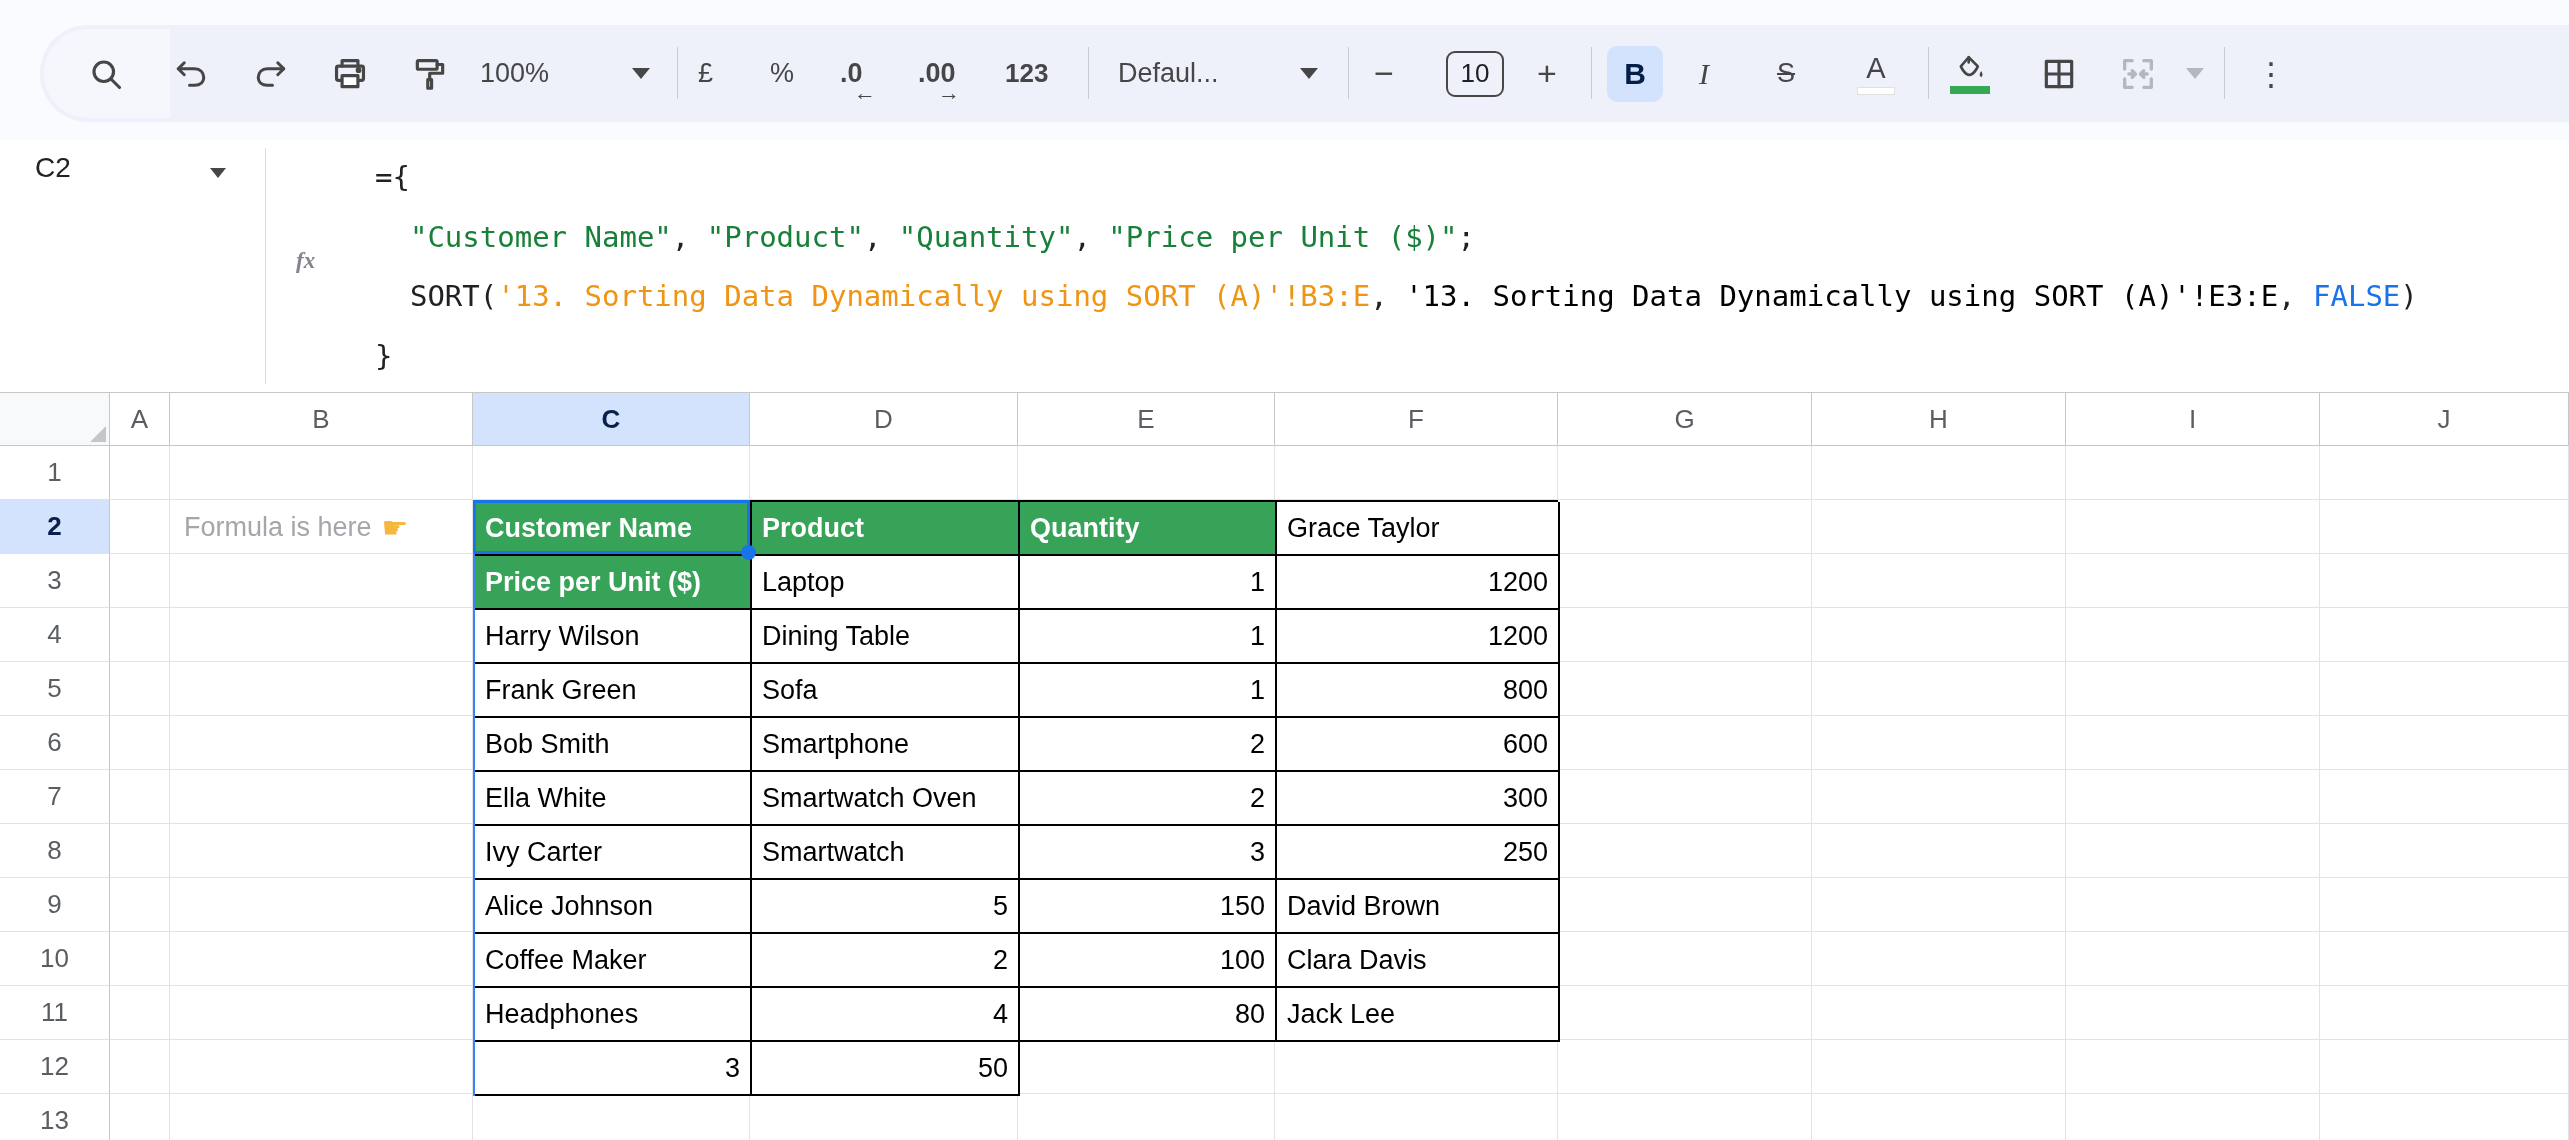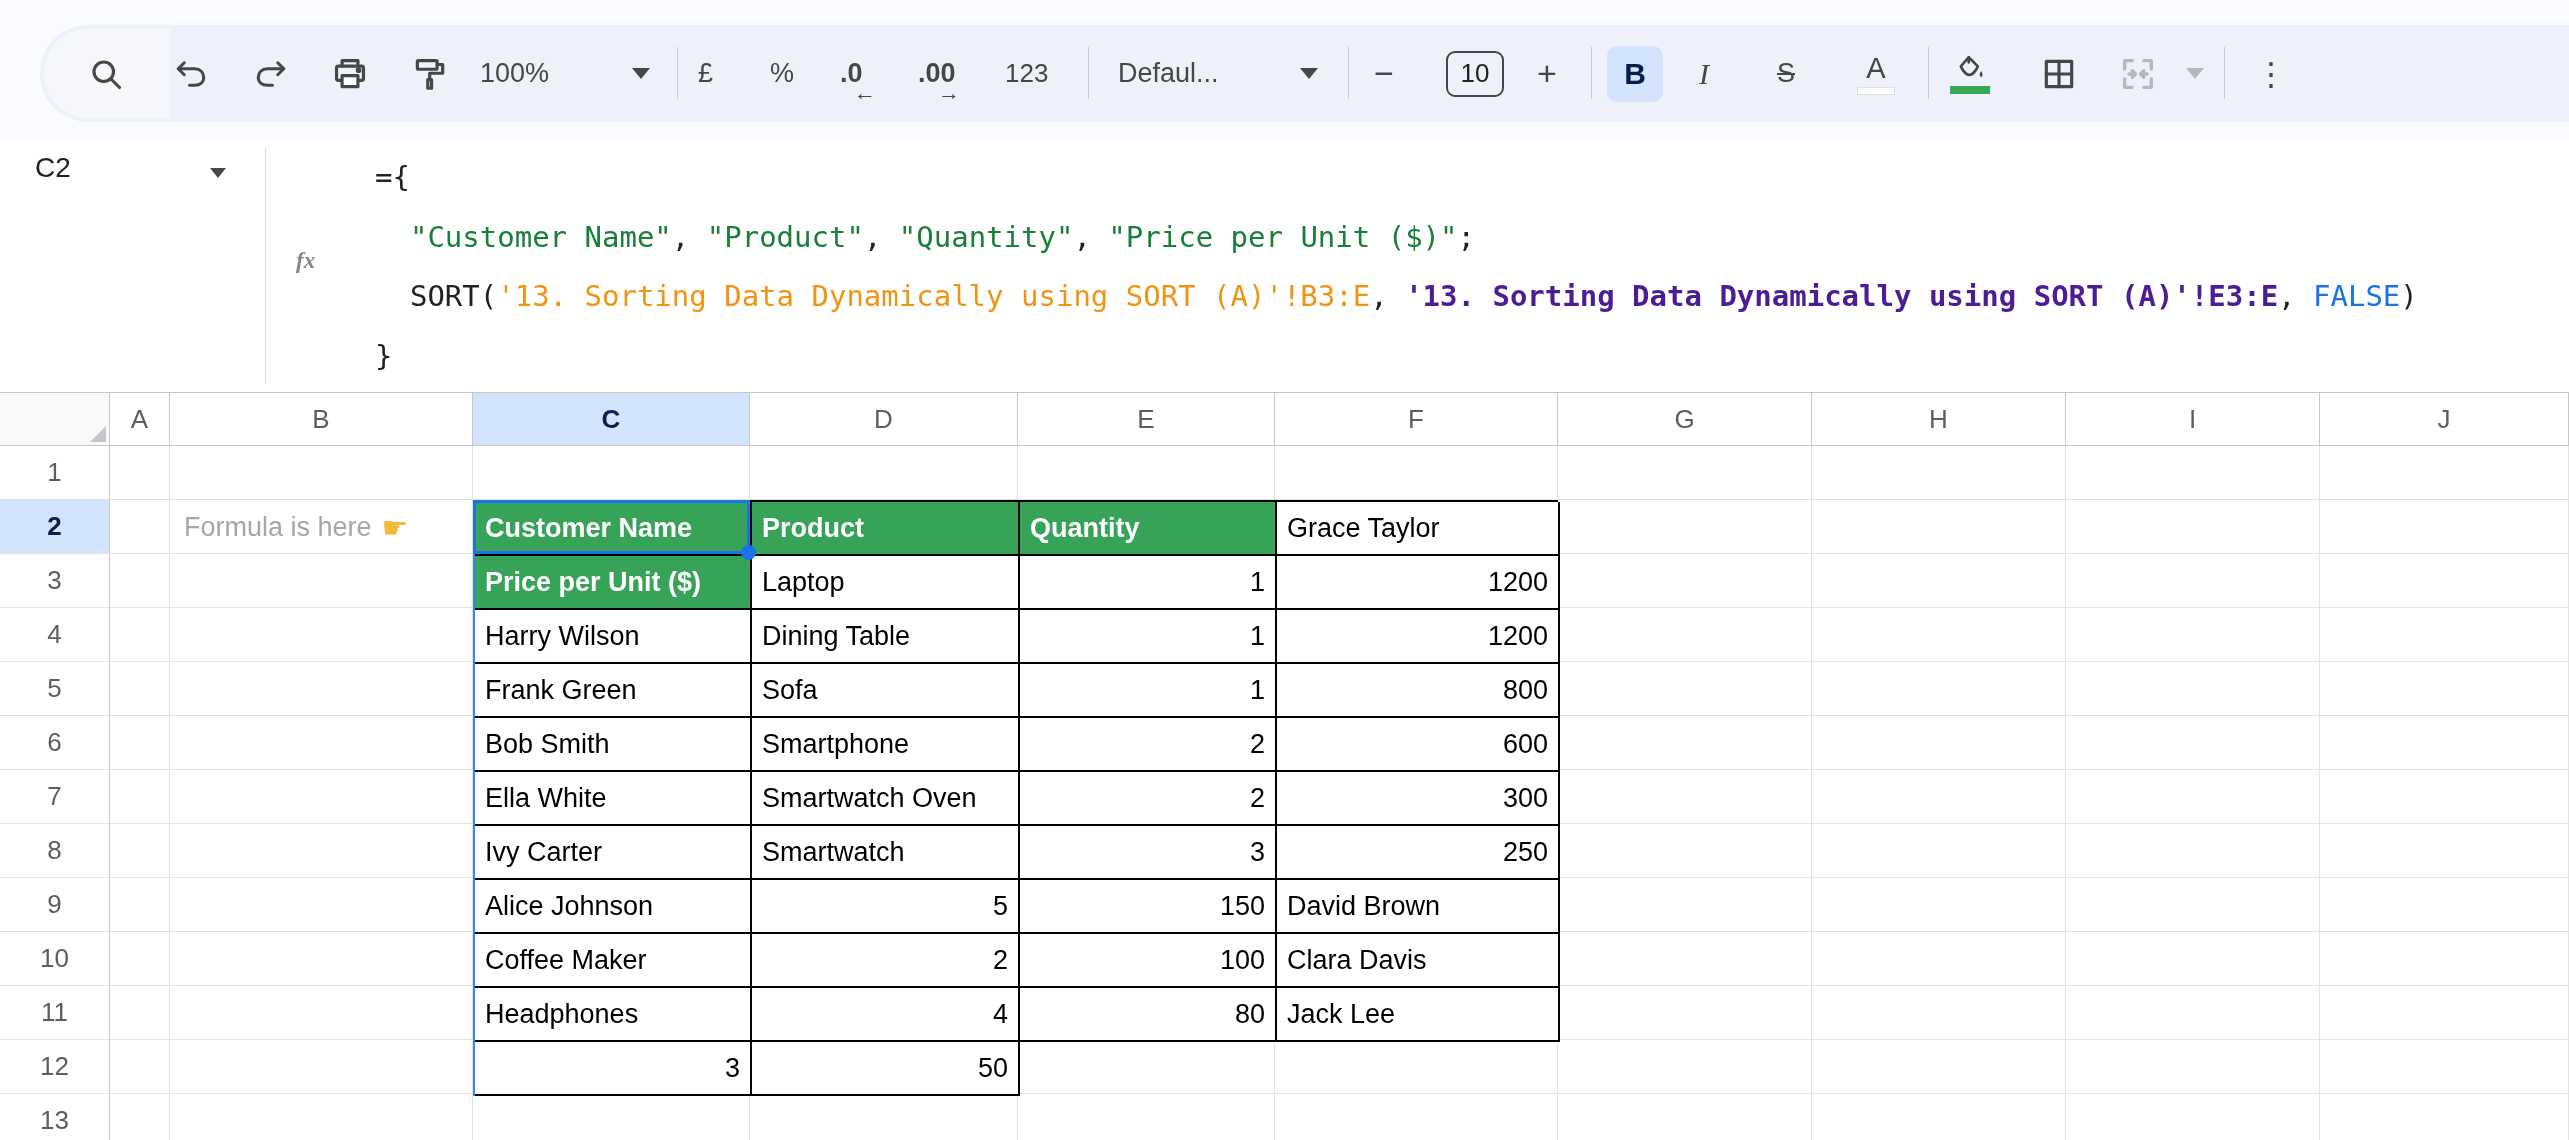--- a/index.html
+++ b/index.html
@@ -40,21 +40,21 @@
   .formula-bar { position:absolute; left:0; top:140px; width:2569px; height:252px; background:#fff; }
   .name-box { position:absolute; left:35px; top:12px; font-size:28px; color:#202124; }
   .name-caret { position:absolute; left:210px; top:28px; width:0; height:0;
                 border-left:8px solid transparent; border-right:8px solid transparent;
                 border-top:10px solid #444746; }
   .fb-sep { position:absolute; left:265px; top:8px; width:1px; height:236px; background:#dadce0; }
   .fx { position:absolute; left:296px; top:108px; font-family:"Liberation Serif", serif;
         font-style:italic; font-size:23px; color:#80868b; font-weight:bold; }
   .code { position:absolute; left:375px; top:8px; font-family:"DejaVu Sans Mono", monospace;
           font-size:29px; line-height:59.5px; white-space:pre; color:#202124; }
-  .tk-g { color:#188038; } .tk-o { color:#ef9413; } .tk-p { color:#4c1d95;font-weight:bold; }
+  .tk-g { color:#188038; } .tk-o { color:#ef9413; } .tk-p { color:#000000; }
   .tk-b { color:#1a73e8; } .tk-k { color:#202124; }
 
   
   .grid { position:absolute; left:0; top:392px; width:2569px; height:748px; overflow:hidden;
           background:#fff; border-top:1px solid #c7c7c7; }
   .col-row { display:flex; height:53px; }
   .corner { width:110px; height:53px; background:#f8f9fa; border-right:1px solid #c7c7c7;
             border-bottom:1px solid #c7c7c7; position:relative; }
   .corner .tri { position:absolute; right:3px; bottom:3px; width:0; height:0;
                  border-left:16px solid transparent; border-bottom:16px solid #c3c6ca; }
@@ -137,21 +137,21 @@
 
   <div class="tb-item tb-txt" style="left:698px;">£</div>
   <div class="tb-item tb-txt" style="left:770px;">%</div>
 
   <div class="tb-item" style="left:840px;">
     <span class="dec"><span>.0</span><span class="arr" style="left:14px;">←</span></span>
   </div>
   <div class="tb-item" style="left:918px;">
     <span class="dec"><span>.00</span><span class="arr" style="left:20px;">→</span></span>
   </div>
-  <div class="tb-item" style="left:1005px; font-size:26px; color:#444746;">123</div>
+  <div class="tb-item" style="left:1005px; font-size:26px; color:#444746;font-weight:bold;">123</div>
 
   <div class="tb-sep" style="left:1088px;"></div>
 
   <div class="tb-item" style="left:1118px; width:200px; justify-content:space-between;">
     <span class="tb-txt">Defaul...</span>
     <span class="caret"></span>
   </div>
 
   <div class="tb-sep" style="left:1348px;"></div>
 

